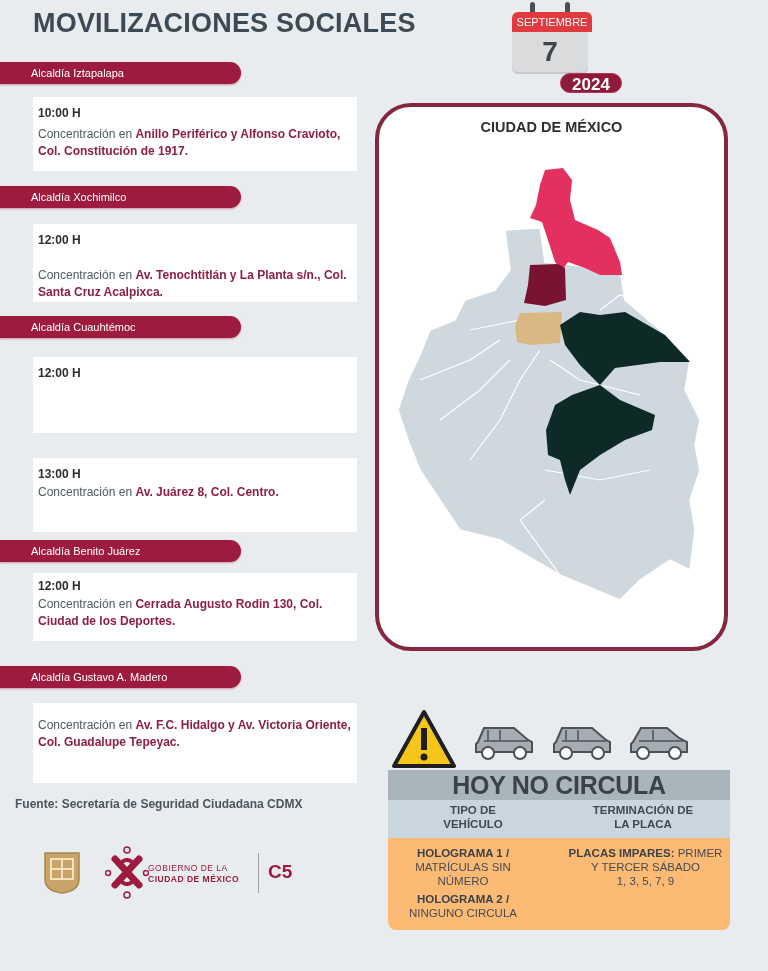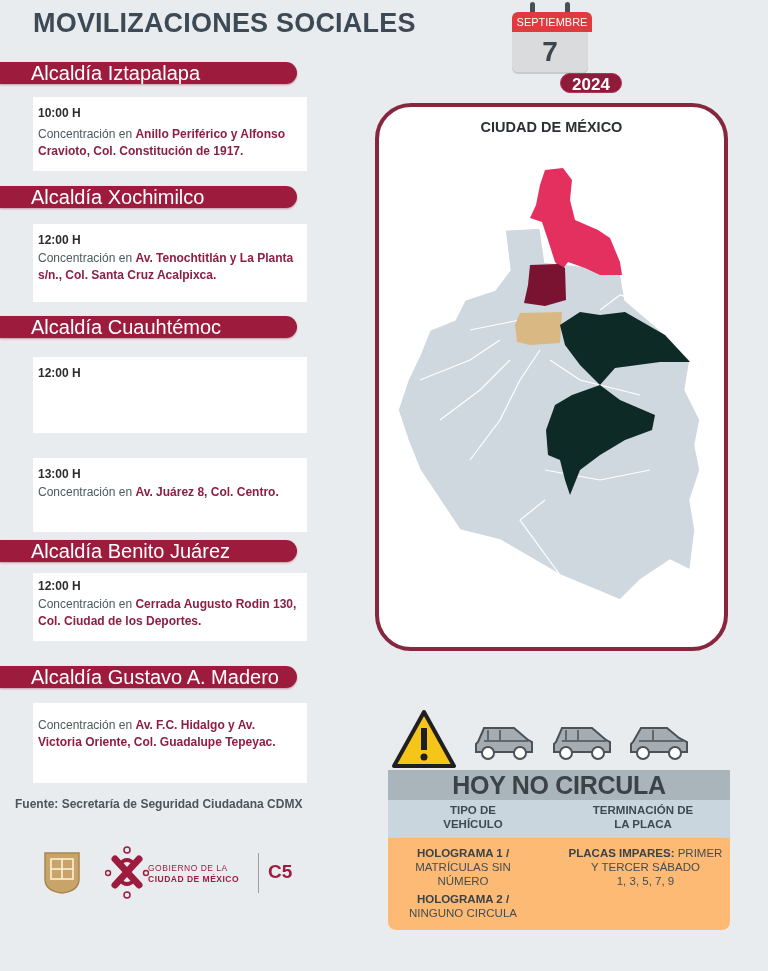--- a/index.html
+++ b/index.html
@@ -30,27 +30,27 @@
     box-shadow: 0 2px 0 #c8cacc;
   }
   .year {
     position: absolute; left: 560px; top: 73px; width: 62px; height: 20px;
     background: #8e1b3a; border-radius: 11px; color: #fff;
     font-size: 17px; font-weight: bold; text-align: center; line-height: 22px;
     border: 1px solid #b7325a;
   }
   
   .pill {
-    position: absolute; left: 0; width: 297px; height: 22px;
+    position: absolute; left: 0; width: 241px; height: 22px;
     background: #9d1c3e; border-radius: 0 12px 12px 0;
-    color: #fff; font-size: 20px; line-height: 22px; padding-left: 31px;
+    color: #fff; font-size: 11px; line-height: 22px; padding-left: 31px;
     box-shadow: 0 1px 2px rgba(180,60,90,0.5);
   }
   .card {
-    position: absolute; left: 33px; width: 274px; background: #fff;
+    position: absolute; left: 33px; width: 324px; background: #fff;
     padding: 6px 5px 0 5px;
   }
   .card .time { font-size: 12px; font-weight: bold; color: #2d2d2d; margin-top: 3px; }
   .card .desc { font-size: 12px; line-height: 17px; margin-top: 6px; }
   .card .desc .lead { color: #4a5b5f; }
   .card .desc .place { color: #8c1f42; font-weight: bold; }
   .source {
     position: absolute; left: 15px; top: 797px; font-size: 12px; font-weight: bold; color: #4b555c;
   }
   
@@ -104,21 +104,21 @@
 
 <div class="pill" style="top:62px">Alcaldía Iztapalapa</div>
 <div class="card" style="top:97px;height:74px">
   <div class="time">10:00 H</div>
   <div class="desc"><span class="lead">Concentración en </span><span class="place">Anillo Periférico y Alfonso Cravioto, Col. Constitución de 1917.</span></div>
 </div>
 
 <div class="pill" style="top:186px">Alcaldía Xochimilco</div>
 <div class="card" style="top:224px;height:78px">
   <div class="time">12:00 H</div>
-  <div class="desc" style="margin-top:3px"><span class="lead">Concentración en </span><span class="place">Av. Tenochtitlán y La Planta s/n., Col. Santa Cruz Acalpixca.</span></div>
+  <div class="desc" style="margin-top:20px"><span class="lead">Concentración en </span><span class="place">Av. Tenochtitlán y La Planta s/n., Col. Santa Cruz Acalpixca.</span></div>
 </div>
 
 <div class="pill" style="top:316px">Alcaldía Cuauhtémoc</div>
 <div class="card" style="top:357px;height:76px">
   <div class="time">12:00 H</div>
 </div>
 <div class="card" style="top:458px;height:74px">
   <div class="time">13:00 H</div>
   <div class="desc" style="margin-top:3px"><span class="lead">Concentración en </span><span class="place">Av. Juárez  8, Col. Centro.</span></div>
 </div>

